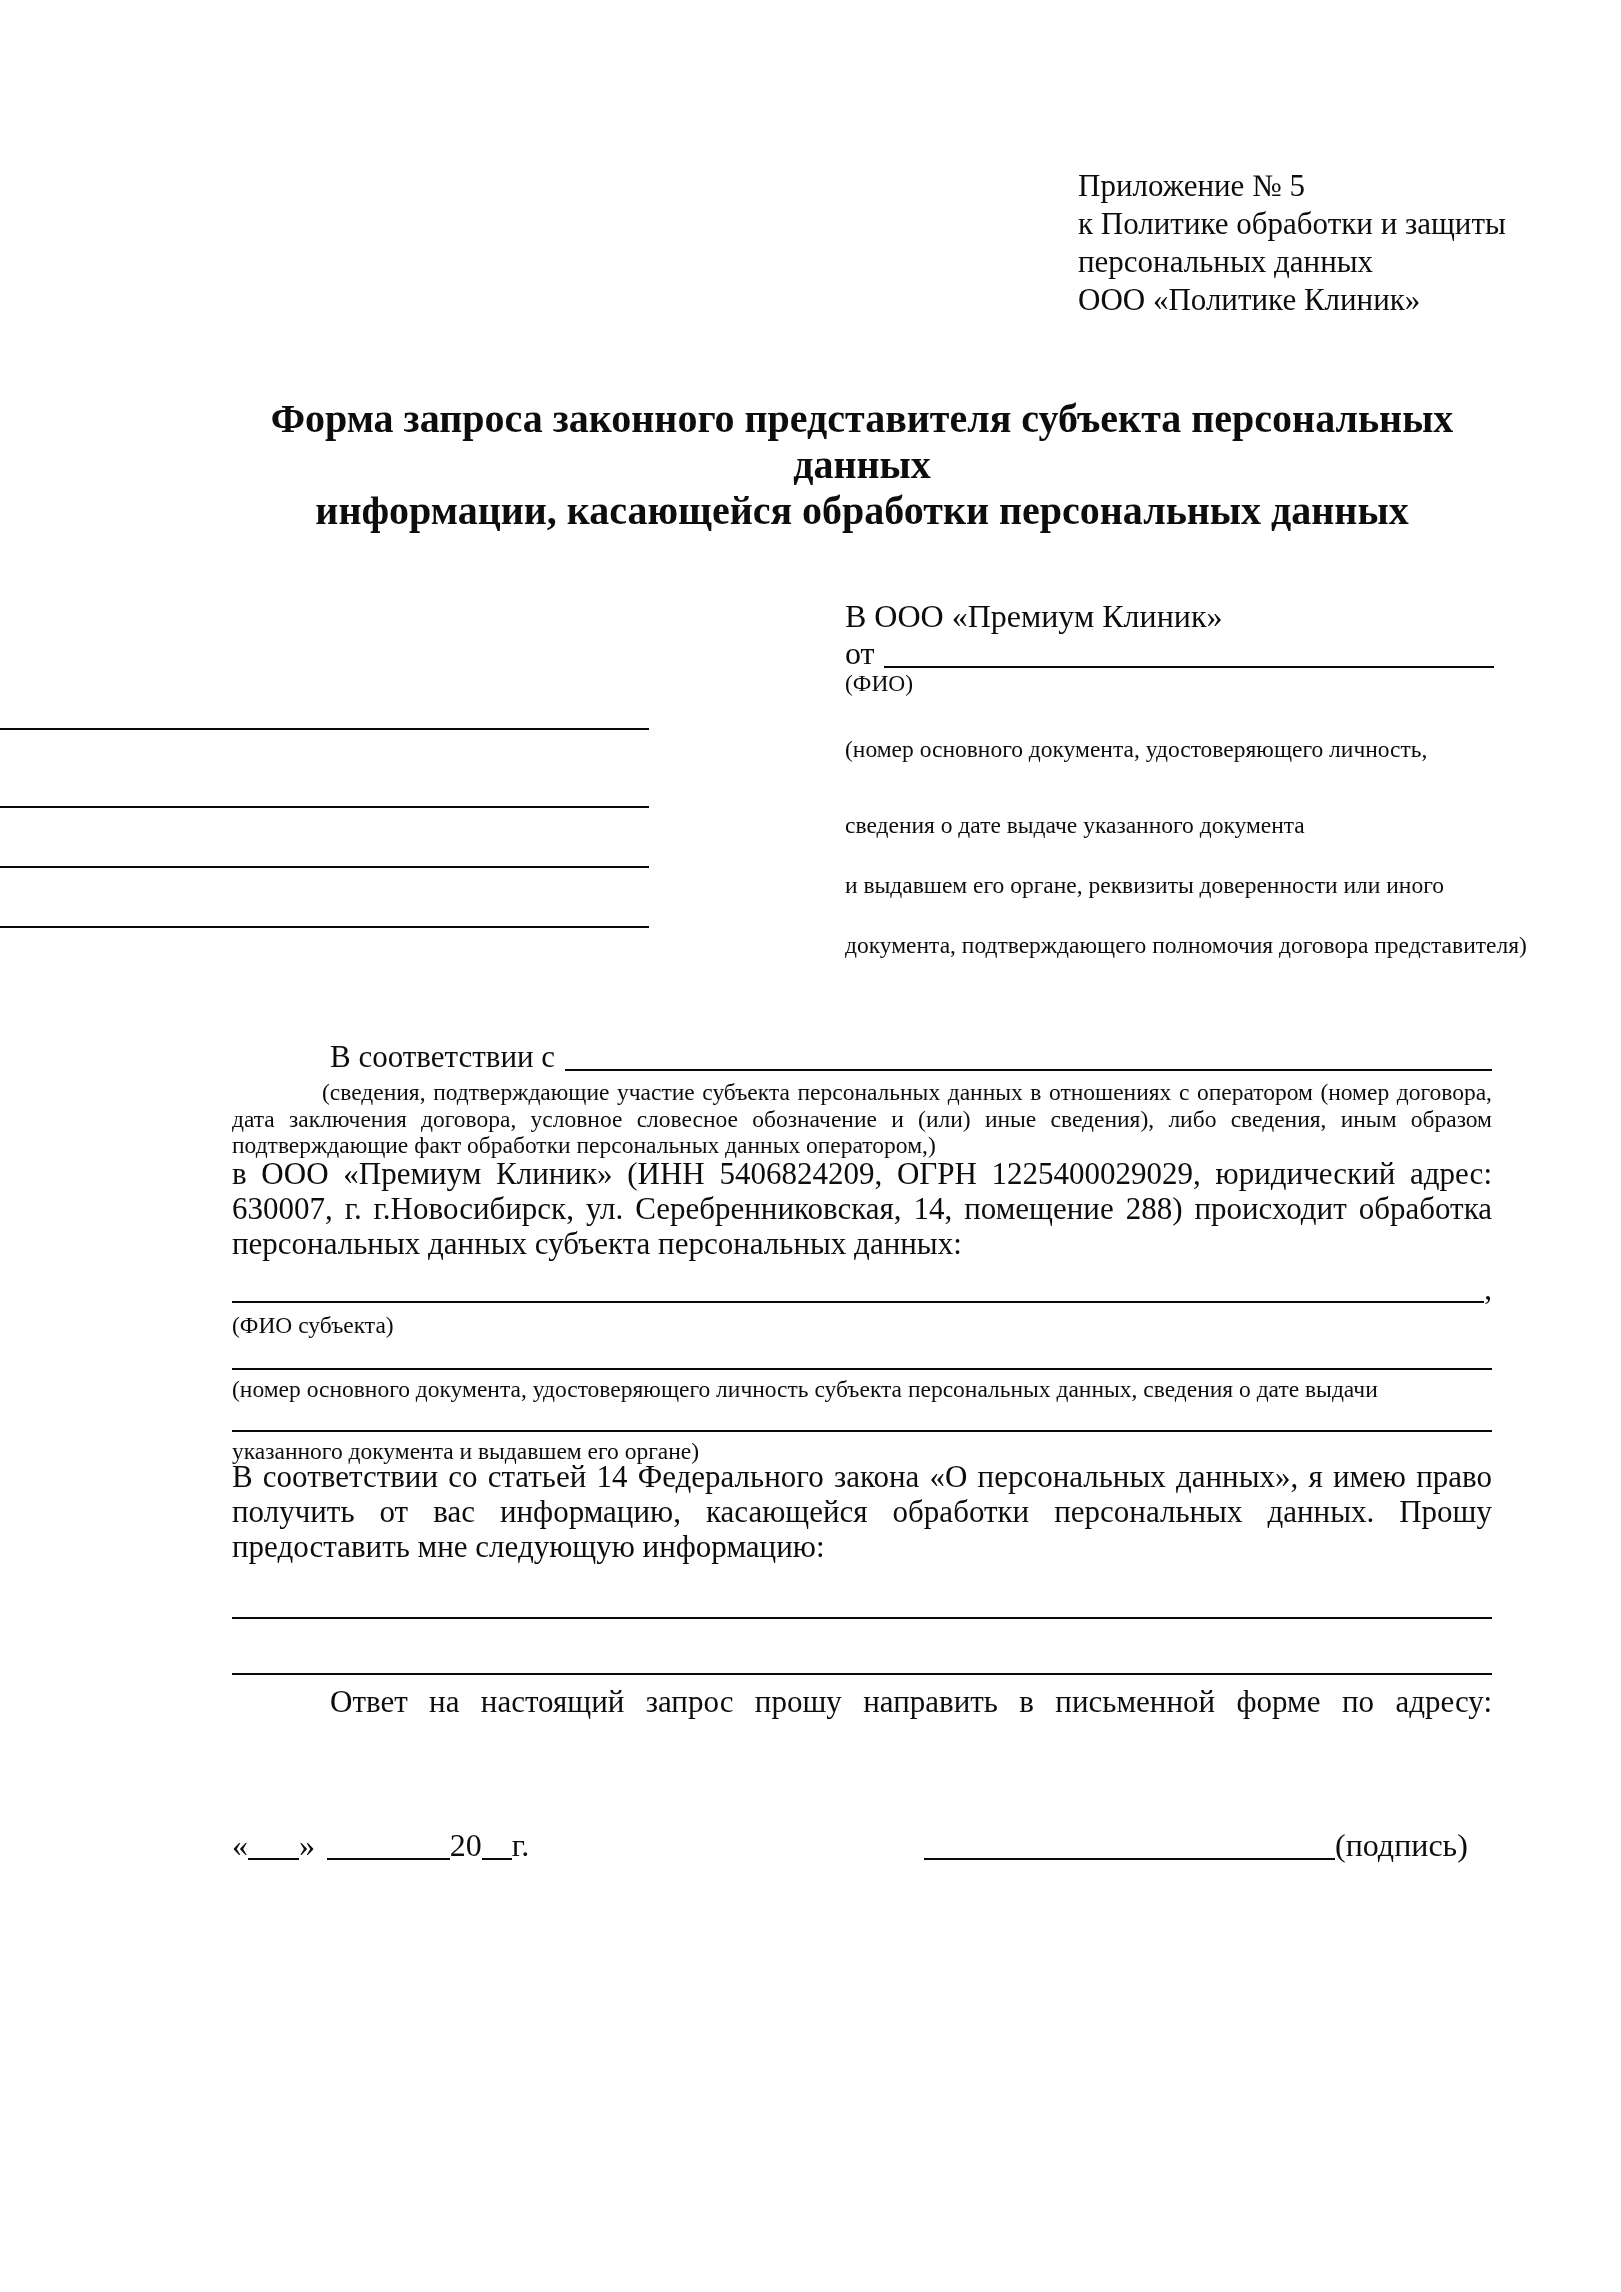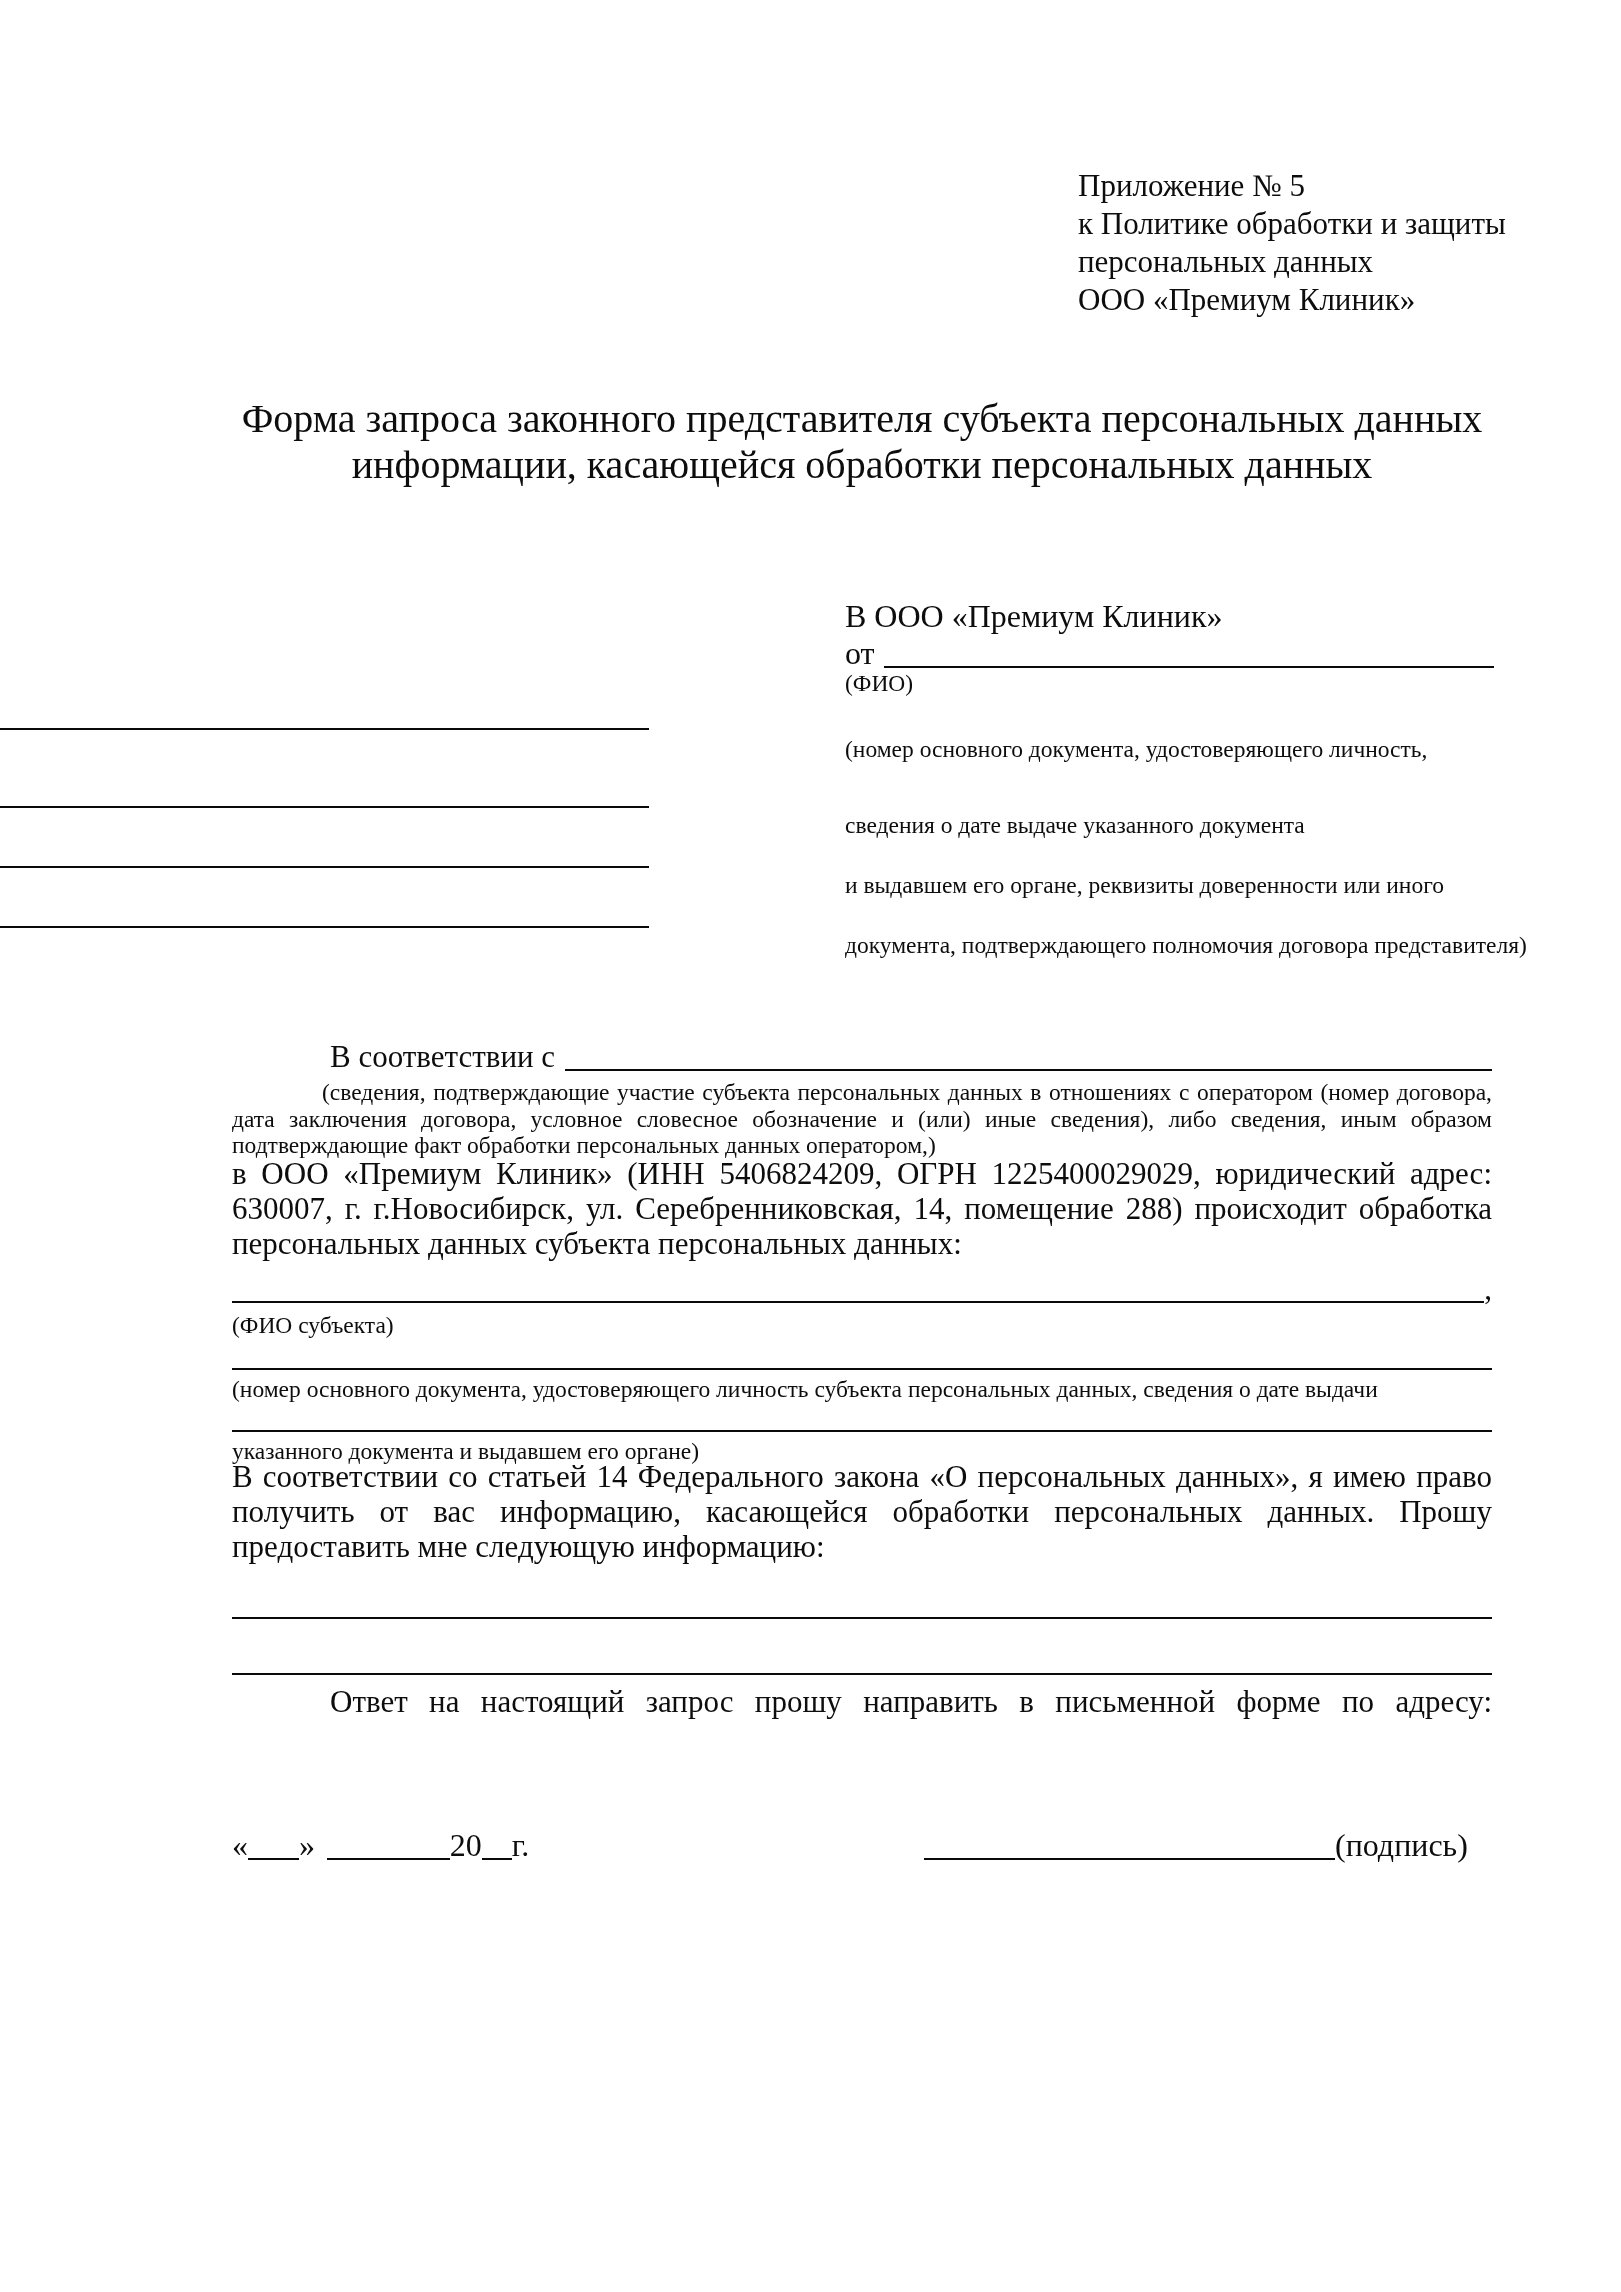--- a/index.html
+++ b/index.html
@@ -12,21 +12,21 @@
     overflow:hidden;
   }
   .abs{position:absolute;}
   .center{}
   .justify{text-align:justify;}
   .nowrap{white-space:nowrap;}
   .small{font-size:23.5px;line-height:26.5px;}
   .body-text{font-size:31px;line-height:35px;}
 
   .appendix{left:1078px;top:167px;font-size:31px;line-height:38px;}
-  .title{left:232px;top:396px;width:1260px;font-size:40px;line-height:46px;font-weight:normal;text-align:center;}
+  .title{left:232px;top:396px;width:1260px;font-size:40px;line-height:46px;font-weight:bold;text-align:center;}
 
   .addr-org{left:845px;top:598px;font-size:32px;}
   .row{display:flex;align-items:flex-end;}
   .addr-from{left:845px;top:635px;width:649px;height:37px;font-size:32px;}
   .addr-col{left:845px;width:649px;}
 
   .bl{display:inline-block;border-bottom:2.9px solid #0a0a0a;margin-bottom:3.9px;}
   .grow{flex:1 1 auto;margin-left:9.8px;}
   .hr{position:absolute;left:0;top:0;border-top:2.9px solid #0a0a0a;height:0;}
 
@@ -53,21 +53,21 @@
 </style>
 </head>
 <body>
 
 <div class="page">
 
   <div class="abs appendix">
     <div>Приложение № 5</div>
     <div>к Политике обработки и защиты</div>
     <div>персональных данных</div>
-    <div>ООО «Премиум Клиник»</div>
+    <div>ООО «Политике Клиник»</div>
   </div>
 
   <div class="abs title">
     <div>Форма запроса законного представителя субъекта персональных данных</div>
     <div>информации, касающейся обработки персональных данных</div>
   </div>
 
   <div class="abs addr-org">В ООО «Премиум Клиник»</div>
 
   <div class="abs row addr-from">

